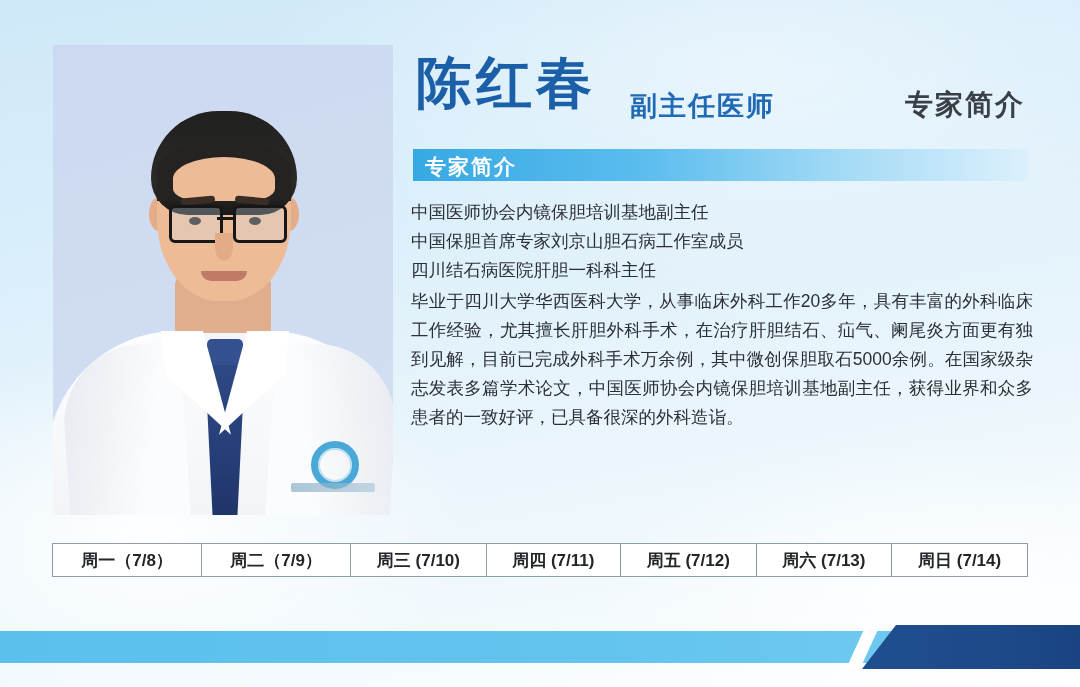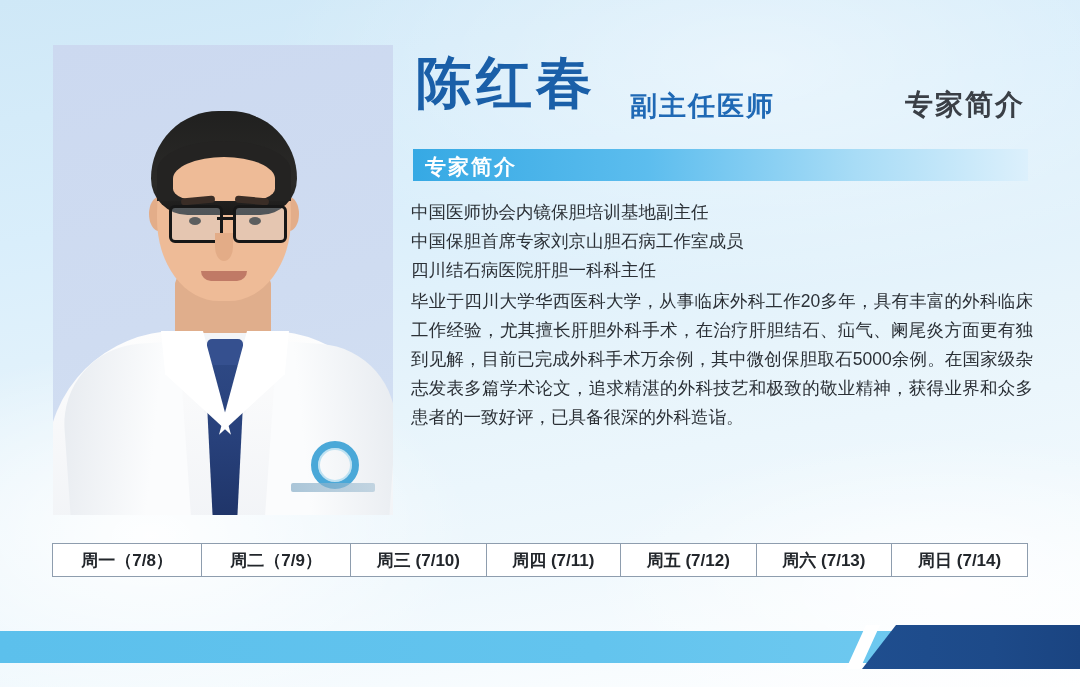--- a/index.html
+++ b/index.html
@@ -139,21 +139,21 @@
   <div id="dept">专家简介</div>
 
   <div id="secbar">
     <span>专家简介</span>
   </div>
 
   <div id="bio">
     <div class="cred">中国医师协会内镜保胆培训基地副主任</div>
     <div class="cred">中国保胆首席专家刘京山胆石病工作室成员</div>
     <div class="cred">四川结石病医院肝胆一科科主任</div>
-    <div class="para">毕业于四川大学华西医科大学，从事临床外科工作20多年，具有丰富的外科临床工作经验，尤其擅长肝胆外科手术，在治疗肝胆结石、疝气、阑尾炎方面更有独到见解，目前已完成外科手术万余例，其中微创保胆取石5000余例。在国家级杂志发表多篇学术论文，追求精湛的外科技艺和极致的敬业精神，获得业界和众多患者的一致好评，已具备很深的外科造诣。</div>
+    <div class="para">毕业于四川大学华西医科大学，从事临床外科工作20多年，具有丰富的外科临床工作经验，尤其擅长肝胆外科手术，在治疗肝胆结石、疝气、阑尾炎方面更有独到见解，目前已完成外科手术万余例，其中微创保胆取石5000余例。在国家级杂志发表多篇学术论文，中国医师协会内镜保胆培训基地副主任，获得业界和众多患者的一致好评，已具备很深的外科造诣。</div>
   </div>
 
   <table id="sched">
     <tbody>
         <tr class="head">
       <td>周一（7/8）</td>
       <td>周二（7/9）</td>
       <td>周三 (7/10)</td>
       <td>周四 (7/11)</td>
       <td>周五 (7/12)</td>

